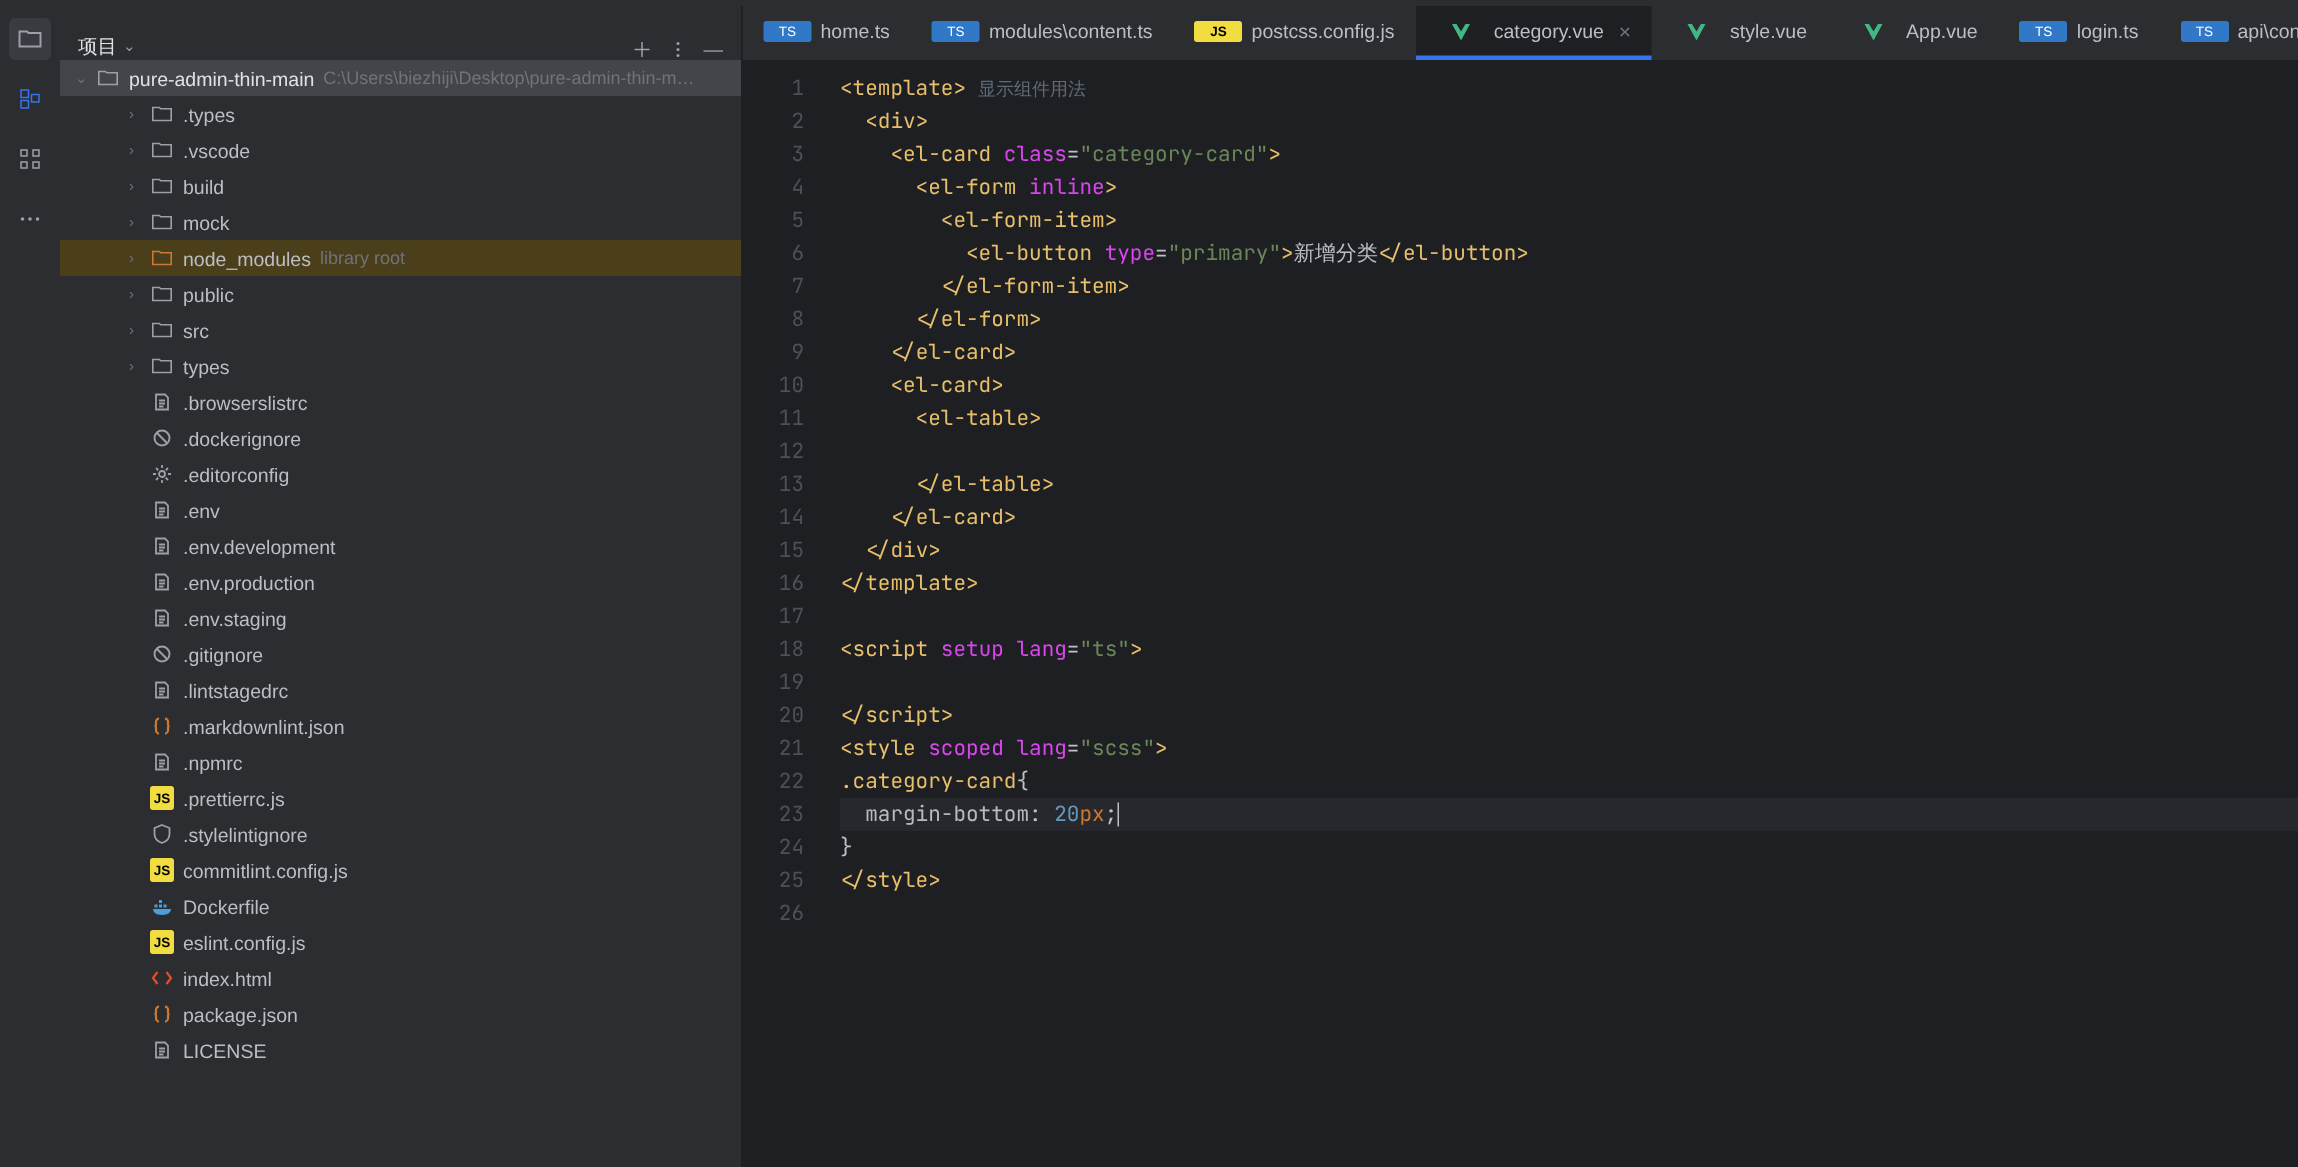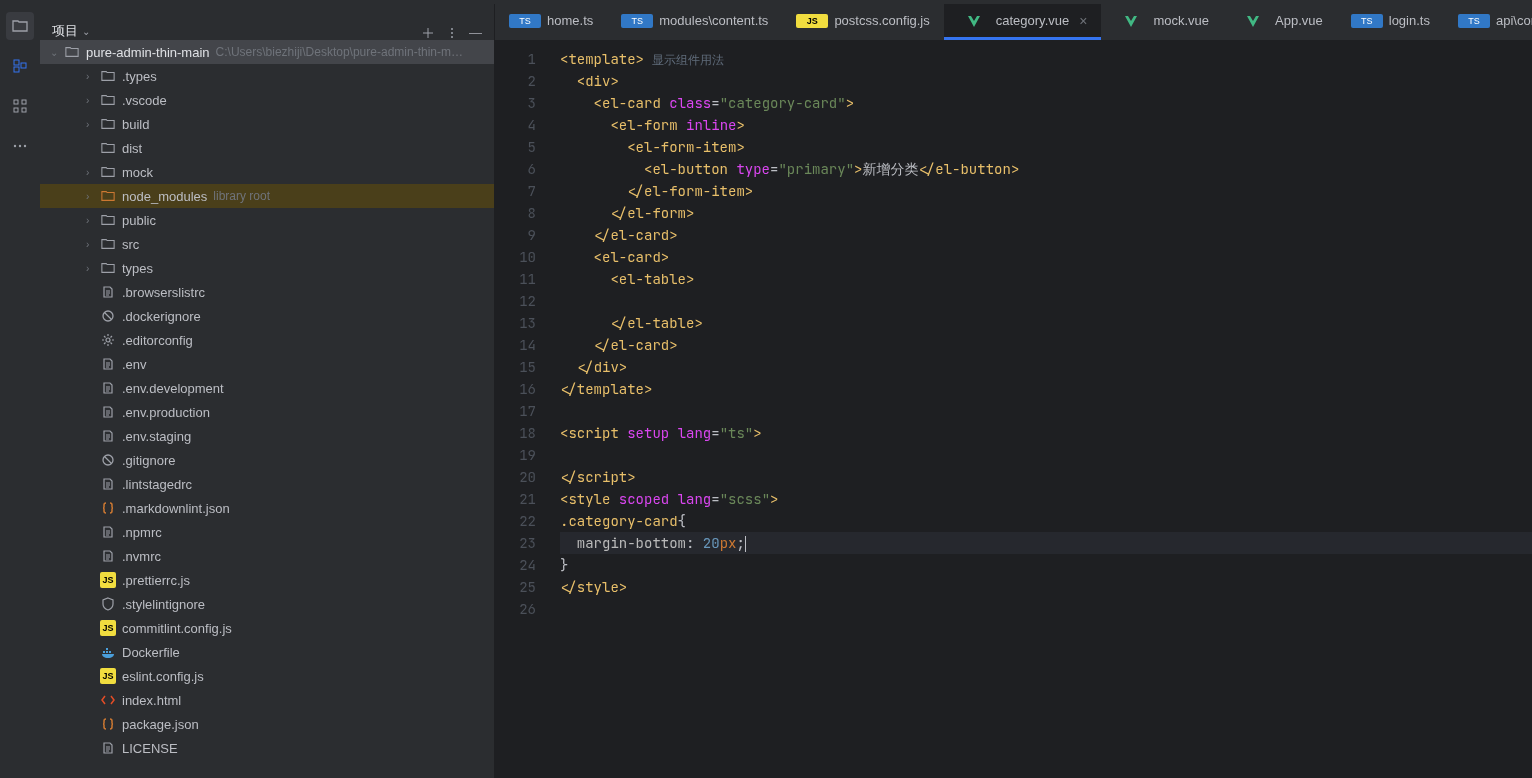--- a/index.html
+++ b/index.html
@@ -292,30 +292,20 @@
           <span class="tree-chevron">›</span>
           <span class="tree-icon folder-icon">
             <svg width="14" height="14" viewBox="0 0 16 16" fill="none">
               <path d="M1 3h5l1 1h8v9H1z" stroke="currentColor" stroke-width="1.2"></path>
             </svg>
           </span>
           <span class="tree-label">build</span>
         </div>
         <div class="tree-row">
           <span class="tree-indent" style="width:36px"></span>
-          <span class="tree-chevron"></span>
-          <span class="tree-icon folder-icon">
-            <svg width="14" height="14" viewBox="0 0 16 16" fill="none">
-              <path d="M1 3h5l1 1h8v9H1z" stroke="currentColor" stroke-width="1.2"></path>
-            </svg>
-          </span>
-          <span class="tree-label">dist</span>
-        </div>
-        <div class="tree-row">
-          <span class="tree-indent" style="width:36px"></span>
           <span class="tree-chevron">›</span>
           <span class="tree-icon folder-icon">
             <svg width="14" height="14" viewBox="0 0 16 16" fill="none">
               <path d="M1 3h5l1 1h8v9H1z" stroke="currentColor" stroke-width="1.2"></path>
             </svg>
           </span>
           <span class="tree-label">mock</span>
         </div>
         <div class="tree-row highlight">
           <span class="tree-indent" style="width:36px"></span>
@@ -470,31 +460,20 @@
         <div class="tree-row">
           <span class="tree-indent" style="width:36px"></span>
           <span class="tree-chevron"></span>
           <span class="tree-icon file-icon-text">
             <svg width="14" height="14" viewBox="0 0 14 14" fill="none" stroke="currentColor" stroke-width="1.2">
               <path d="M3 2h6l2 2v8H3z"></path>
               <path d="M5 6h4M5 8h4M5 10h3"></path>
             </svg>
           </span>
           <span class="tree-label">.npmrc</span>
-        </div>
-        <div class="tree-row">
-          <span class="tree-indent" style="width:36px"></span>
-          <span class="tree-chevron"></span>
-          <span class="tree-icon file-icon-text">
-            <svg width="14" height="14" viewBox="0 0 14 14" fill="none" stroke="currentColor" stroke-width="1.2">
-              <path d="M3 2h6l2 2v8H3z"></path>
-              <path d="M5 6h4M5 8h4M5 10h3"></path>
-            </svg>
-          </span>
-          <span class="tree-label">.nvmrc</span>
         </div>
         <div class="tree-row">
           <span class="tree-indent" style="width:36px"></span>
           <span class="tree-chevron"></span>
           <span class="tree-icon file-icon-js">JS</span>
           <span class="tree-label">.prettierrc.js</span>
         </div>
         <div class="tree-row">
           <span class="tree-indent" style="width:36px"></span>
           <span class="tree-chevron"></span>
@@ -587,21 +566,21 @@
           </span>
           <span>category.vue</span>
           <span class="tab-close">×</span>
         </div>
         <div class="tab">
           <span class="tab-icon icon-vue">
             <svg width="14" height="14" viewBox="0 0 14 14" fill="currentColor">
               <path d="M1 2h3l3 5 3-5h3L7 13z"></path>
             </svg>
           </span>
-          <span>mock.vue</span>
+          <span>style.vue</span>
         </div>
         <div class="tab">
           <span class="tab-icon icon-vue">
             <svg width="14" height="14" viewBox="0 0 14 14" fill="currentColor">
               <path d="M1 2h3l3 5 3-5h3L7 13z"></path>
             </svg>
           </span>
           <span>App.vue</span>
         </div>
         <div class="tab">

